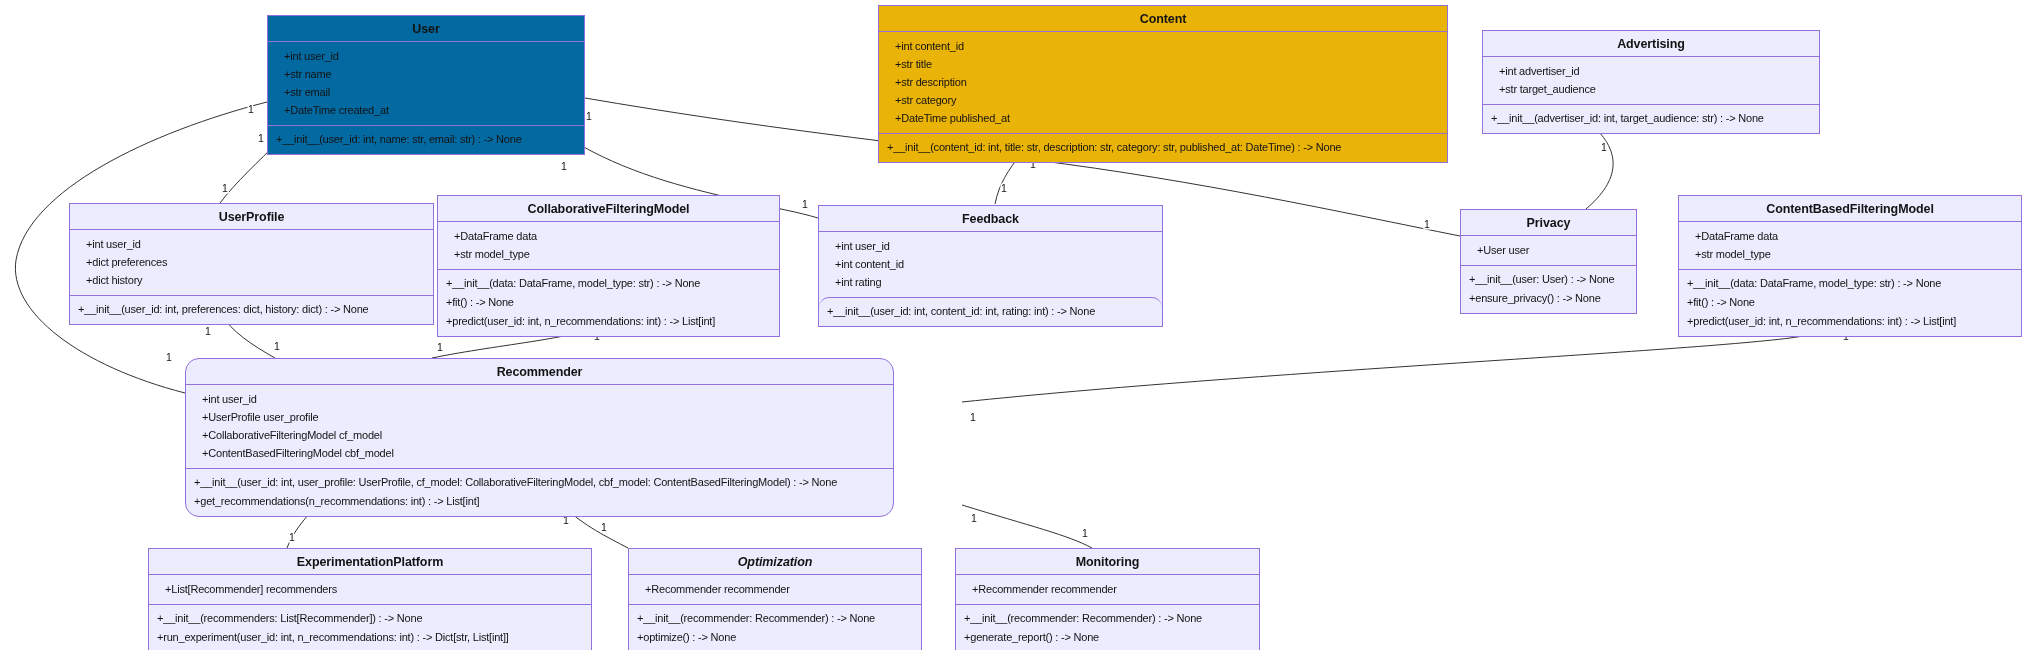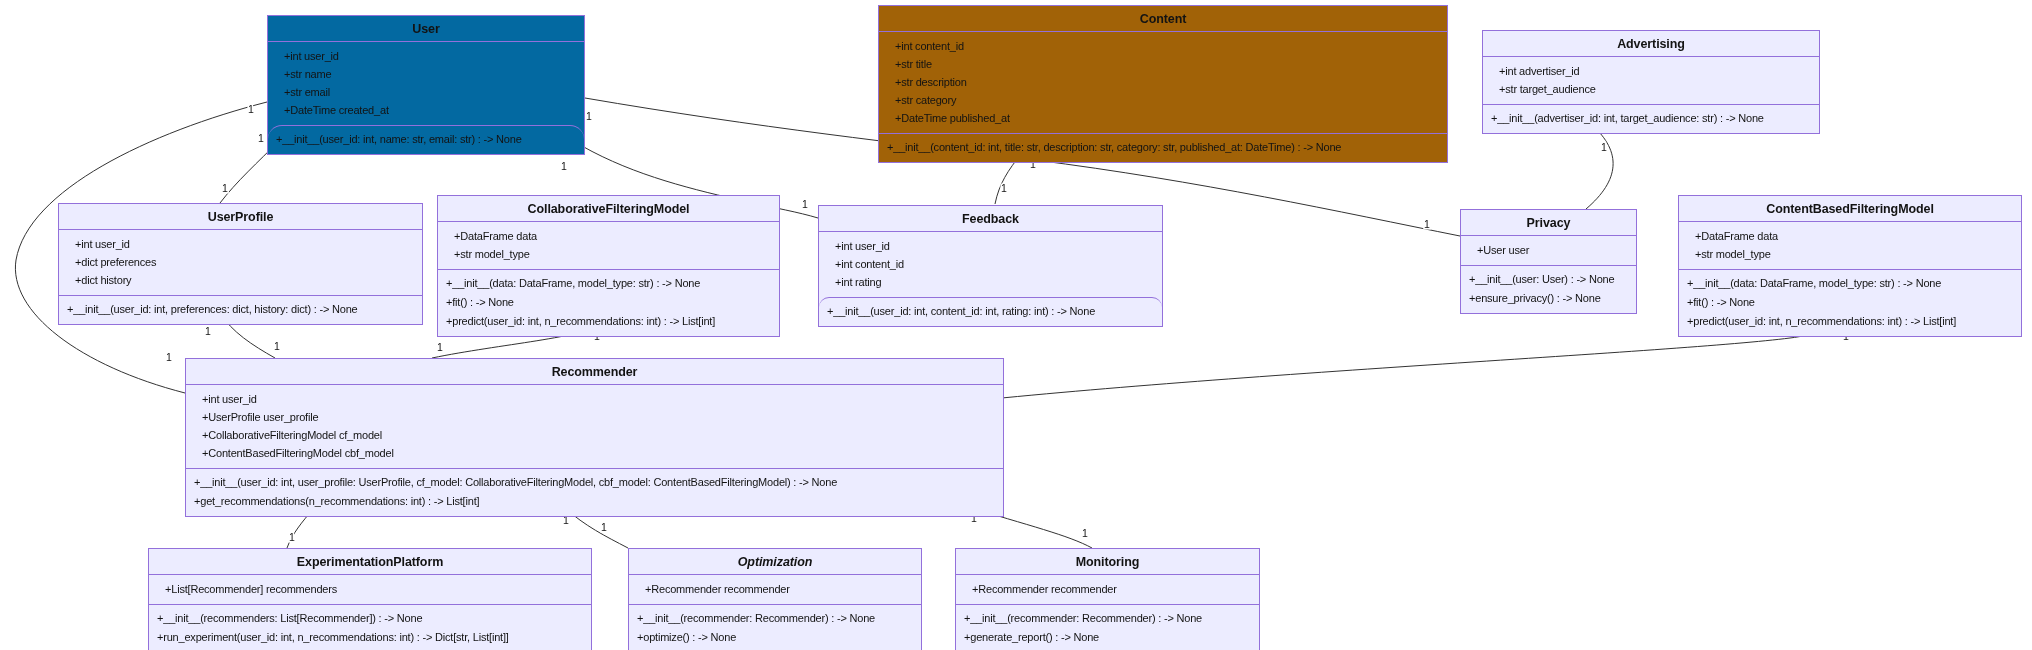--- a/index.html
+++ b/index.html
@@ -69,25 +69,25 @@
     </svg>
   <div id="nodes">
       <div class="class-box" style="left: 267px; top: 15px; width: 318px; min-height: 128px; background: #0369a1; border-color: rgb(147, 112, 219);">
         <div class="class-title" style="border-color: rgb(147, 112, 219);">User</div>
         <div class="class-attrs">
           <div class="member-line">+int user_id</div>
           <div class="member-line">+str name</div>
           <div class="member-line">+str email</div>
           <div class="member-line">+DateTime created_at</div>
         </div>
-        <div class="class-methods" style="border-color: rgb(147, 112, 219); border-radius: 14px;">
+        <div class="class-methods" style="border-color: rgb(147, 112, 219);">
           <div class="member-line">+__init__(user_id: int, name: str, email: str) : -&gt; None</div>
         </div>
       </div>
-      <div class="class-box" style="left: 878px; top: 5px; width: 570px; min-height: 148px; background: #a16207; border-color: rgb(147, 112, 219);">
+      <div class="class-box" style="left: 878px; top: 5px; width: 570px; min-height: 148px; background: #eab308; border-color: rgb(147, 112, 219);">
         <div class="class-title" style="border-color: rgb(147, 112, 219);">Content</div>
         <div class="class-attrs">
           <div class="member-line">+int content_id</div>
           <div class="member-line">+str title</div>
           <div class="member-line">+str description</div>
           <div class="member-line">+str category</div>
           <div class="member-line">+DateTime published_at</div>
         </div>
         <div class="class-methods" style="border-color: rgb(147, 112, 219);">
           <div class="member-line">+__init__(content_id: int, title: str, description: str, category: str, published_at: DateTime) : -&gt; None</div>
@@ -96,21 +96,21 @@
       <div class="class-box" style="left: 1482px; top: 30px; width: 338px; min-height: 95px; background: rgb(236, 236, 255); border-color: rgb(147, 112, 219);">
         <div class="class-title" style="border-color: rgb(147, 112, 219);">Advertising</div>
         <div class="class-attrs">
           <div class="member-line">+int advertiser_id</div>
           <div class="member-line">+str target_audience</div>
         </div>
         <div class="class-methods" style="border-color: rgb(147, 112, 219);">
           <div class="member-line">+__init__(advertiser_id: int, target_audience: str) : -&gt; None</div>
         </div>
       </div>
-      <div class="class-box" style="left: 58px; top: 203px; width: 365px; min-height: 110px; background: rgb(236, 236, 255); border-color: rgb(147, 112, 219);">
+      <div class="class-box" style="left: 69px; top: 203px; width: 365px; min-height: 110px; background: rgb(236, 236, 255); border-color: rgb(147, 112, 219);">
         <div class="class-title" style="border-color: rgb(147, 112, 219);">UserProfile</div>
         <div class="class-attrs">
           <div class="member-line">+int user_id</div>
           <div class="member-line">+dict preferences</div>
           <div class="member-line">+dict history</div>
         </div>
         <div class="class-methods" style="border-color: rgb(147, 112, 219);">
           <div class="member-line">+__init__(user_id: int, preferences: dict, history: dict) : -&gt; None</div>
         </div>
       </div>
@@ -152,21 +152,21 @@
         <div class="class-attrs">
           <div class="member-line">+DataFrame data</div>
           <div class="member-line">+str model_type</div>
         </div>
         <div class="class-methods" style="border-color: rgb(147, 112, 219);">
           <div class="member-line">+__init__(data: DataFrame, model_type: str) : -&gt; None</div>
           <div class="member-line">+fit() : -&gt; None</div>
           <div class="member-line">+predict(user_id: int, n_recommendations: int) : -&gt; List[int]</div>
         </div>
       </div>
-      <div class="class-box" style="left: 185px; top: 358px; width: 819px; min-height: 150px; background: rgb(236, 236, 255); border-color: rgb(147, 112, 219);">
+      <div class="class-box" style="left: 185px; top: 358px; width: 709px; min-height: 150px; background: rgb(236, 236, 255); border-color: rgb(147, 112, 219); border-radius: 14px;">
         <div class="class-title" style="border-color: rgb(147, 112, 219);">Recommender</div>
         <div class="class-attrs">
           <div class="member-line">+int user_id</div>
           <div class="member-line">+UserProfile user_profile</div>
           <div class="member-line">+CollaborativeFilteringModel cf_model</div>
           <div class="member-line">+ContentBasedFilteringModel cbf_model</div>
         </div>
         <div class="class-methods" style="border-color: rgb(147, 112, 219);">
           <div class="member-line">+__init__(user_id: int, user_profile: UserProfile, cf_model: CollaborativeFilteringModel, cbf_model: ContentBasedFilteringModel) : -&gt; None</div>
           <div class="member-line">+get_recommendations(n_recommendations: int) : -&gt; List[int]</div>

